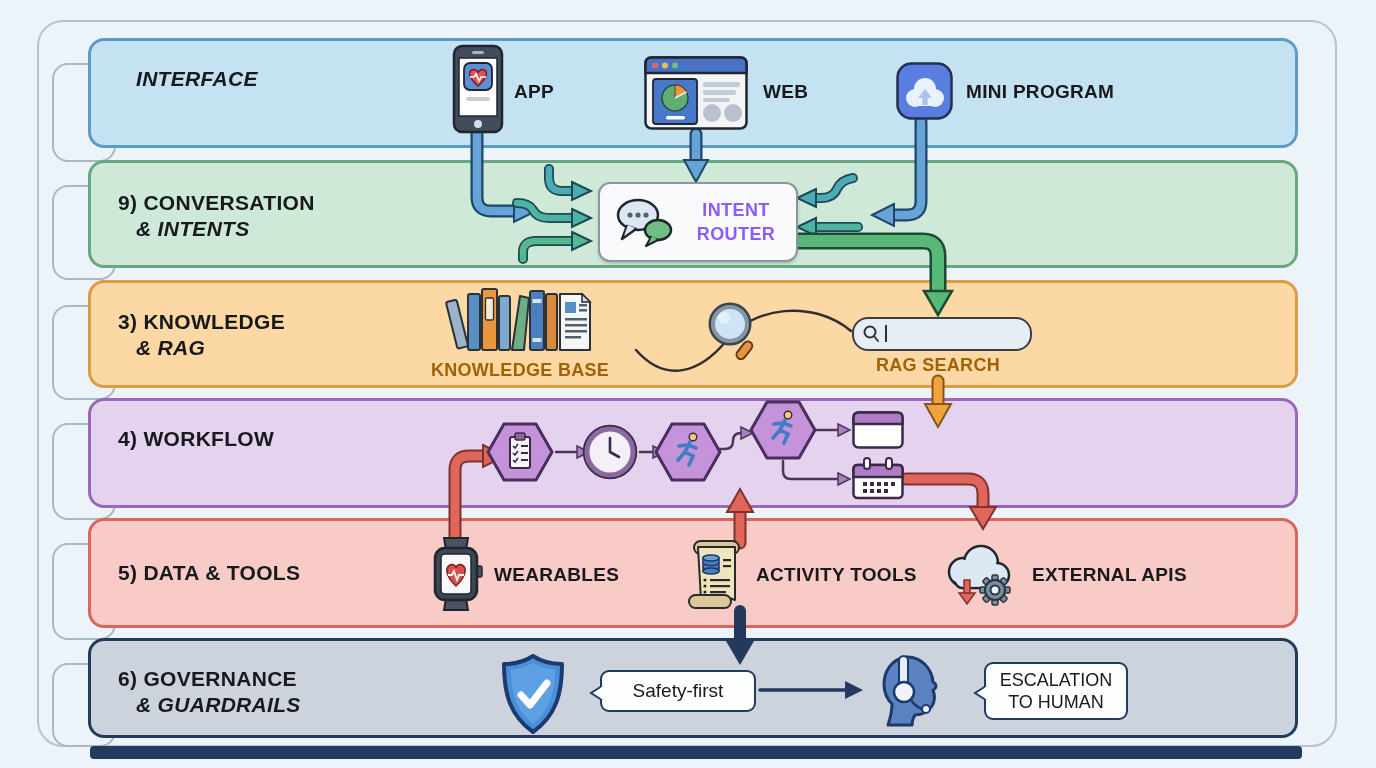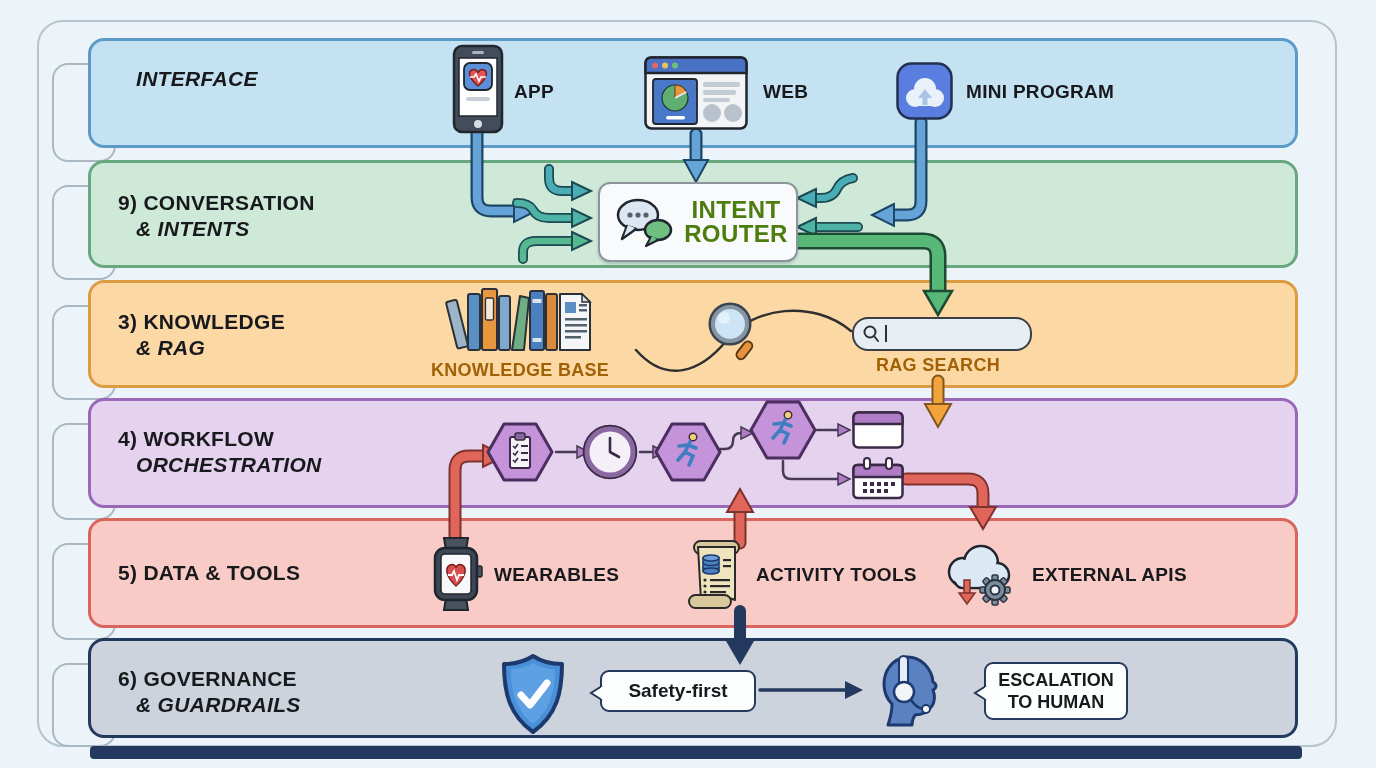--- a/index.html
+++ b/index.html
@@ -9,25 +9,25 @@
   .bracket{position:absolute;left:52px;width:60px;border:2px solid #a9b8c2;border-radius:16px;z-index:1;}
   .band{position:absolute;left:88px;width:1210px;border:3px solid;border-radius:16px;z-index:2;box-sizing:border-box;}
   .btitle{position:absolute;z-index:4;font-weight:bold;font-size:21px;color:#17191c;line-height:26px;letter-spacing:.3px;}
   .btitle .l2{margin-left:18px;display:block;font-style:italic;}
   .ilabel{position:absolute;z-index:4;font-weight:bold;font-size:19px;color:#17191c;letter-spacing:.3px;}
   .slabel{position:absolute;z-index:4;font-weight:bold;font-size:17px;color:#a16207;text-align:center;letter-spacing:.3px;}
   .icon{position:absolute;z-index:4;}
   #overlay{position:absolute;left:0;top:0;z-index:3;pointer-events:none;}
   .router{position:absolute;left:598px;top:182px;width:196px;height:76px;background:#f8fafb;border:2px solid #8d959c;
           border-radius:12px;z-index:4;display:flex;align-items:center;box-shadow:0 2px 3px rgba(60,80,90,.25);}
-  .router-text{font-weight:bold;font-size:24px;line-height:24px;color:#4d7c0f;text-align:center;flex:1;letter-spacing:.4px;}
+  .router-text{font-weight:bold;font-size:18px;line-height:24px;color:#8b5cf6;text-align:center;flex:1;letter-spacing:.4px;}
   .ragpill{position:absolute;left:852px;top:317px;width:176px;height:30px;background:#e7eef3;border:2px solid #3a3f45;
            border-radius:16px;z-index:4;}
   .bubble{position:absolute;z-index:4;background:#fdfefe;border:2.5px solid #23395e;border-radius:9px;
-          display:flex;align-items:center;justify-content:center;font-weight:bold;color:#17191c;box-sizing:border-box;}
+          display:flex;align-items:center;justify-content:center;font-weight:normal;color:#17191c;box-sizing:border-box;}
   .tail{position:absolute;left:-13px;}
   .navybar{position:absolute;left:90px;top:746px;width:1212px;height:13px;background:#23395e;border-radius:4px;z-index:4;}
   svg{display:block;}
   .st{fill:none;stroke-linecap:round;stroke-linejoin:round;}
 </style>
 </head>
 <body>
 
 <div id="canvas">
 
@@ -42,21 +42,21 @@
   <div class="band" style="top: 38px; height: 110px; background-color: rgb(197, 226, 243); border-color: rgb(90, 155, 200);"></div>
   <div class="band" style="top: 160px; height: 108px; background-color: rgb(207, 233, 216); border-color: rgb(104, 168, 126);"></div>
   <div class="band" style="top: 280px; height: 108px; background-color: rgb(252, 216, 164); border-color: rgb(222, 156, 66);"></div>
   <div class="band" style="top: 398px; height: 110px; background-color: rgb(229, 210, 239); border-color: rgb(154, 104, 184);"></div>
   <div class="band" style="top: 518px; height: 110px; background-color: rgb(249, 203, 198); border-color: rgb(217, 101, 92);"></div>
   <div class="band" style="top: 638px; height: 100px; background-color: rgb(205, 211, 221); border-color: rgb(35, 57, 94);"></div>
 
   <div class="btitle" style="left:118px;top:66px;"><span class="l2">INTERFACE</span></div>
   <div class="btitle" style="left:118px;top:190px;"><span>9) CONVERSATION</span><span class="l2">&amp; INTENTS</span></div>
   <div class="btitle" style="left:118px;top:309px;"><span>3) KNOWLEDGE</span><span class="l2">&amp; RAG</span></div>
-  <div class="btitle" style="left:118px;top:426px;"><span>4) WORKFLOW</span><span class="l2">ORCHESTRATION</span></div>
+  <div class="btitle" style="left:118px;top:426px;"><span>4) WORKFLOW</span></div>
   <div class="btitle" style="left:118px;top:560px;"><span>5) DATA &amp; TOOLS</span></div>
   <div class="btitle" style="left:118px;top:666px;"><span>6) GOVERNANCE</span><span class="l2">&amp; GUARDRAILS</span></div>
 
   <svg id="overlay" width="1376" height="768">
 
     <g>
       <path class="st" d="M477,132 L477,197 Q477,211 491,211 L514,211" stroke="#1e4668" stroke-width="13"></path>
       <path class="st" d="M477,132 L477,197 Q477,211 491,211 L514,211" style="stroke:var(--blue_arrow)" stroke-width="8.5" fill="none"></path>
       <polygon points="514,200 536,211 514,222" style="fill:var(--blue_arrow)" stroke="#1e4668" stroke-width="2"></polygon>
     </g>

